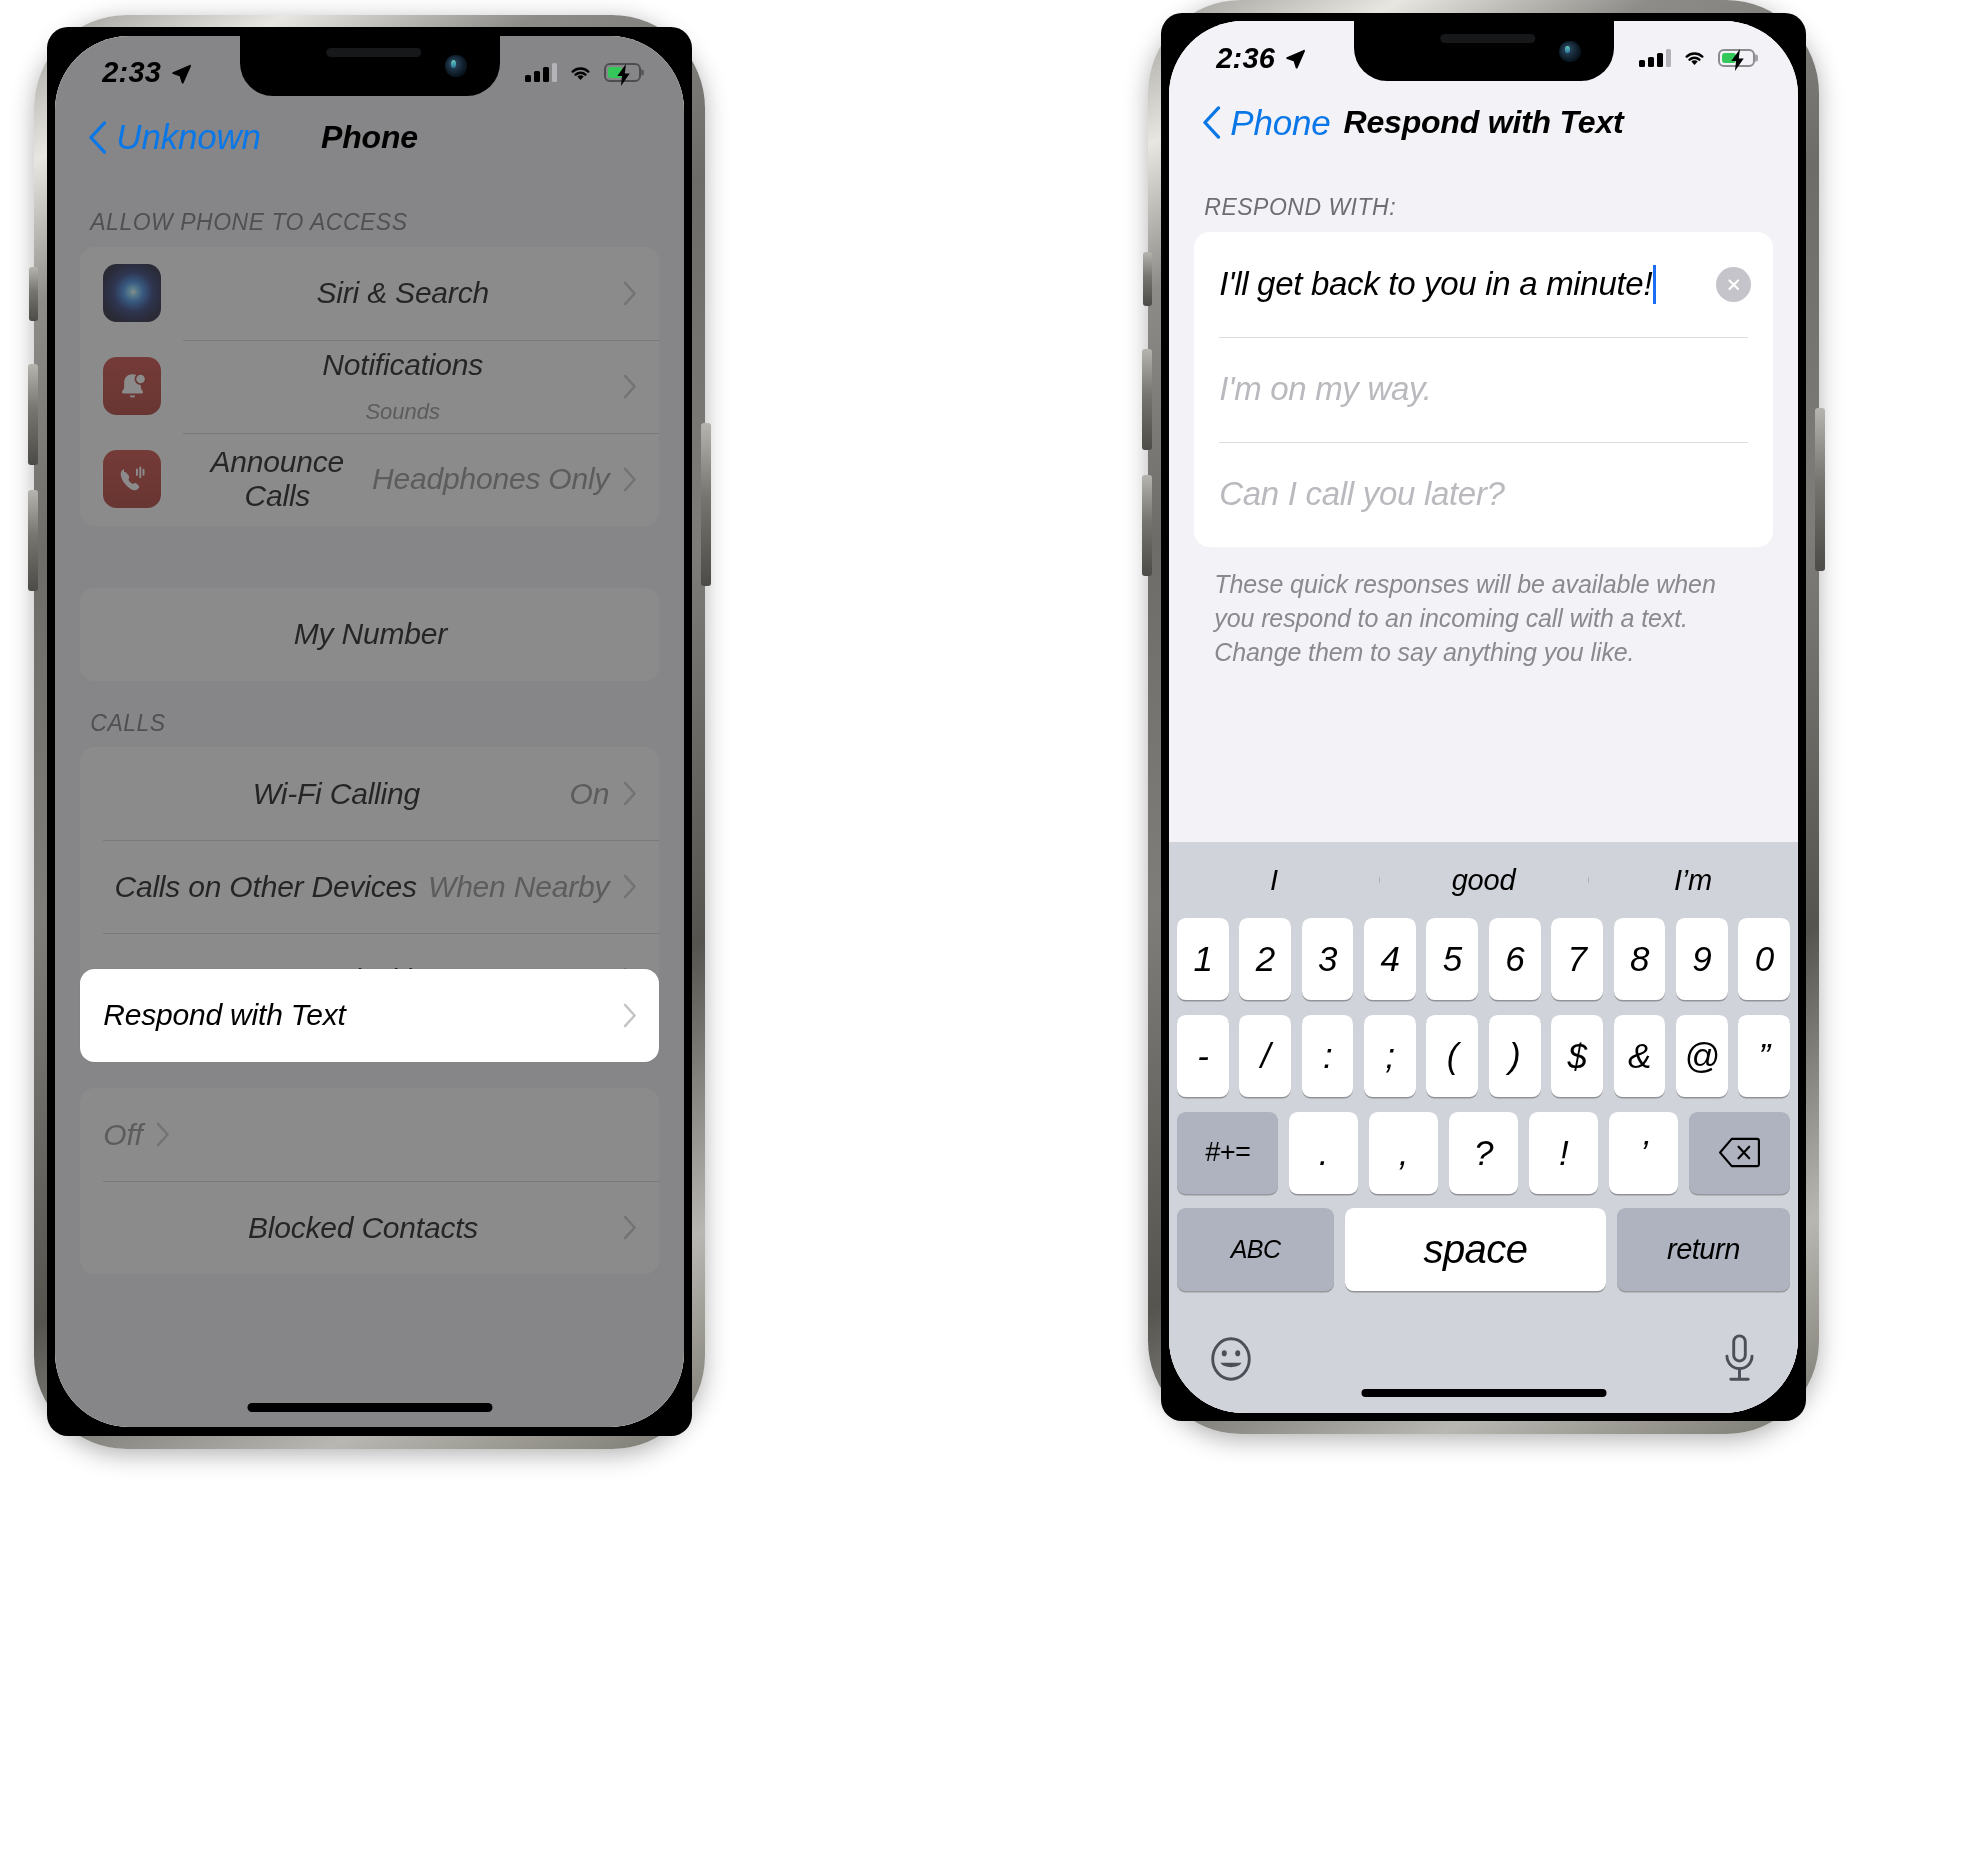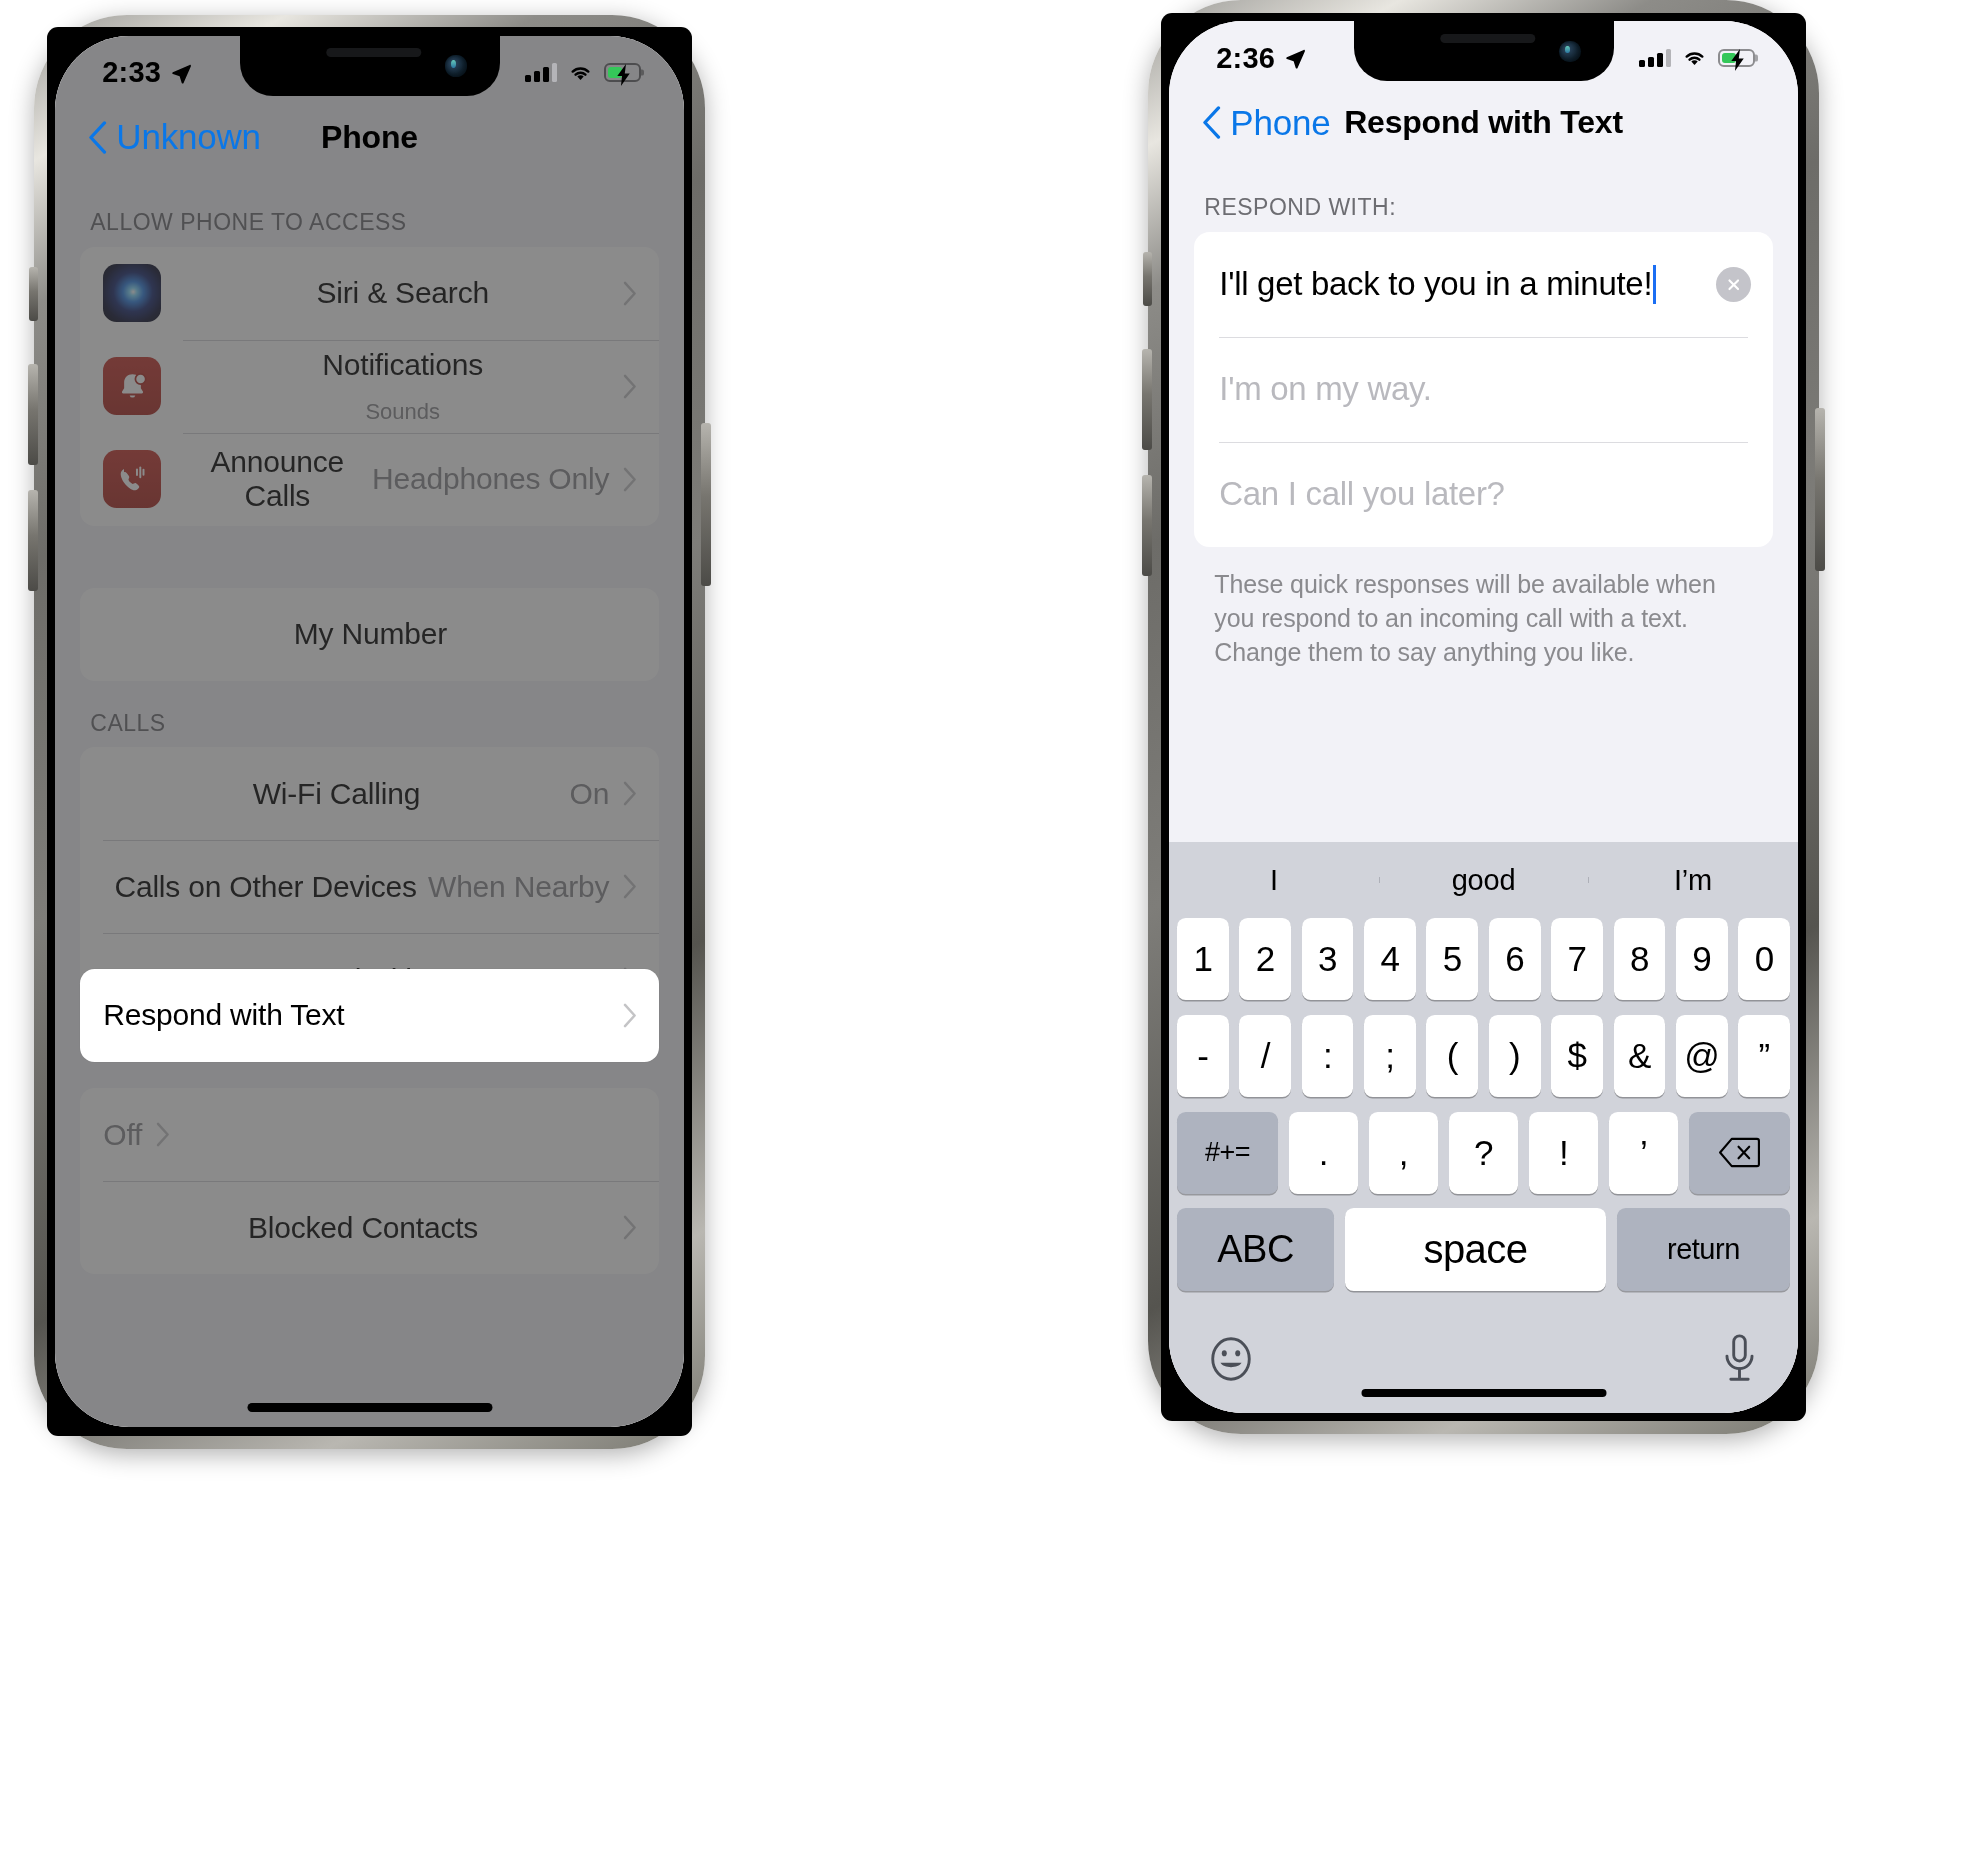--- a/index.html
+++ b/index.html
@@ -22,23 +22,24 @@
     border-radius: 93px;
     background: linear-gradient(150deg,#9b9a96 0%,#e8e6e0 8%,#8d8c88 16%,#6d6c68 30%,#7e7d79 50%,#55544f 72%,#b9b7b1 88%,#78776f 100%);
     padding: 12.6px;
     box-shadow: 0 5.8px 25px rgba(0,0,0,.30);
   }
   .phone.left  { left: 34px;  top: 14.6px; }
   .phone.right { left: 1148px; top: 0px; }
   .phone-inner {
     position: relative;
     width: 100%; height: 100%;
-    border-radius: 11px;
+    border-radius: 21px;
     background: #000;
     padding: 8.7px;
+    font-style: italic;
   }
   .screen {
     position: relative;
     width: 100%; height: 100%;
     border-radius: 74px;
     overflow: hidden;
     background: #fff;
   }
 
   
@@ -255,21 +256,21 @@
     flex:1; height: 82px; border-radius: 8.7px;
     background:#fff; box-shadow: 0 1.5px 0 rgba(0,0,0,.30);
     display:flex; align-items:center; justify-content:center;
     font-size: 35px; color:#000; letter-spacing:-0.5px;
   }
   .key.dark { background:#aeb3bf; box-shadow: 0 1.5px 0 rgba(0,0,0,.28); }
   .krow.r3 { padding-left: 7.8px; padding-right: 7.8px; }
   .key.fn { flex: 0 0 101px; font-size: 27px; }
   .key.del { flex: 0 0 101px; }
   .key.del svg { width: 45px; height: 33px; }
-  .krow.r4 .key.abc { flex: 0 0 157px; font-size: 38px; }
+  .krow.r4 .key.abc { flex: 0 0 157px; font-size: 25px; }
   .krow.r4 .key.space { flex: 1; font-size: 40px; }
   .krow.r4 .key.ret { flex: 0 0 173px; font-size: 29px; }
   .krow.r4 .key { height: 83px; }
   .kbtoolbar {
     height: 107px; display:flex; align-items:center; justify-content:space-between;
     padding: 0 37px;
   }
   .kbtoolbar svg { display:block; }
   .homebar {
     position:absolute; bottom: 15.5px; left:50%; transform:translateX(-50%);

